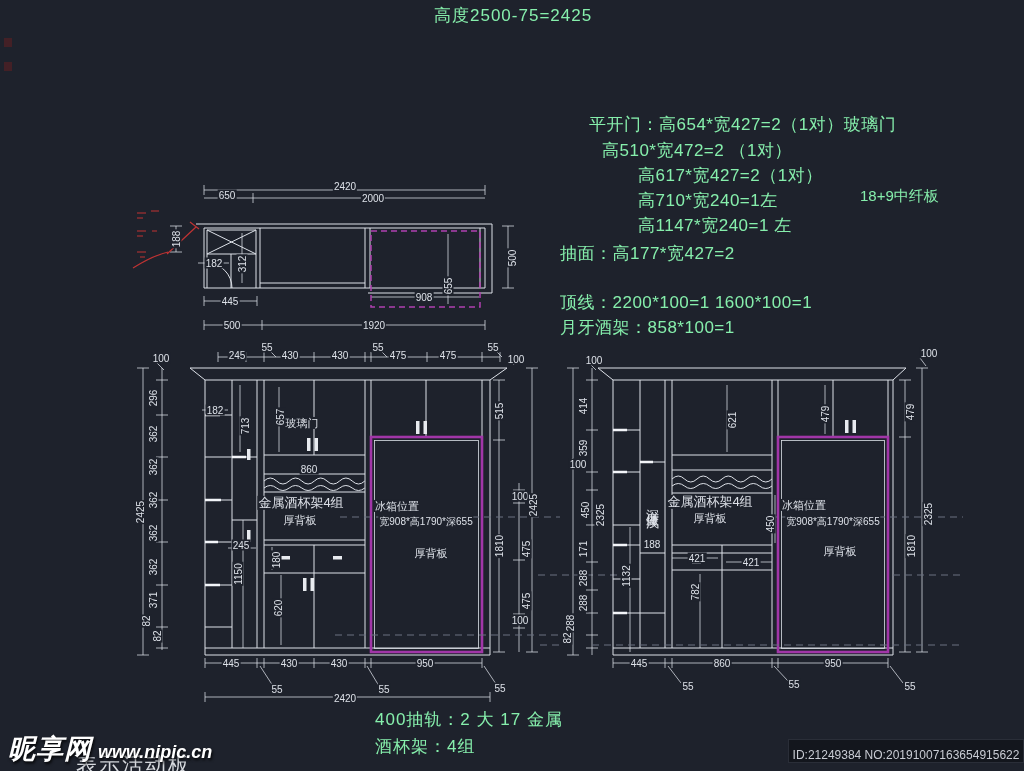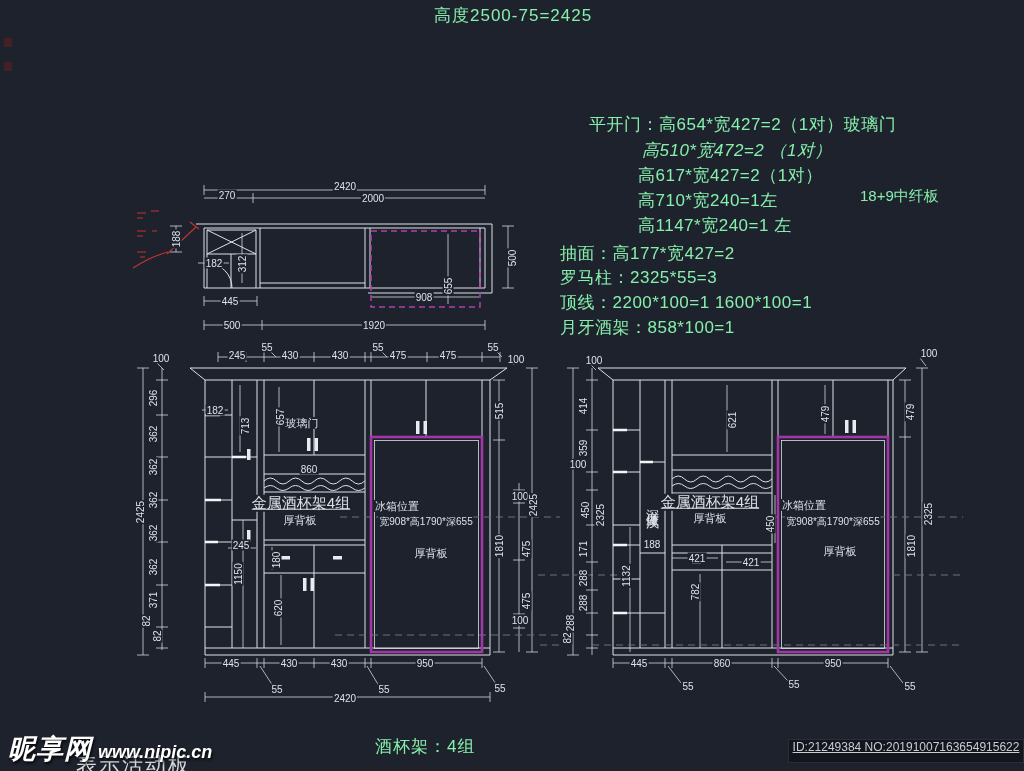--- a/index.html
+++ b/index.html
@@ -6,37 +6,37 @@
   html,body { width:1024px; height:771px; overflow:hidden; }
   body { background:#1e222c; font-family:"Liberation Sans","DejaVu Sans",sans-serif; }
   .canvas { position:relative; width:1024px; height:771px; background:#1e222c; }
   svg.linework { position:absolute; left:0; top:0; z-index:1; }
   .t { position:absolute; color:#86efac; white-space:nowrap; z-index:3; }
   .dim { position:absolute; color:#dde1e8; font-size:10px; line-height:1.1;
          white-space:nowrap; transform:translate(-50%,-50%); background:#1e222c;
          padding:0 1px; z-index:3; }
   .rot { transform:translate(-50%,-50%) rotate(-90deg); }
   .cn   { font-size:11px; }
-  .cn-s { font-size:15px;text-decoration:underline; }
+  .cn-s { font-size:13px; }
   .vtext { position:absolute; color:#dde1e8; writing-mode:vertical-lr; text-orientation:upright;
            font-size:13px; letter-spacing:2px; transform:translate(-50%,-50%);
            background:#1e222c; z-index:3; }
   .title { font-size:17px; letter-spacing:1px; }
   .spec  { font-size:17px; letter-spacing:.5px; }
   .spec-sm { font-size:15px; }
   .note  { font-size:17px; letter-spacing:1px; }
   .partial-text { position:absolute; color:#d7dadf; font-size:21px; letter-spacing:2px; z-index:2; }
   .watermark { position:absolute; left:8px; top:731px; z-index:4; color:#ffffff;
                display:flex; align-items:baseline; gap:6px;
                text-shadow:1px 2px 3px rgba(0,0,0,.9); }
   .wm-name { font-size:27px; font-weight:bold; font-style:italic; letter-spacing:1px; }
   .wm-url  { font-size:18px; font-weight:bold; font-style:italic; }
   .idbar { position:absolute; right:0; top:739px; width:236px; height:24px; z-index:4;
            background:#13161d; border:1px solid #2a2e38; color:#c9ccd4; font-size:12px;
-           display:flex; align-items:flex-start; justify-content:center;text-decoration:underline; }
+           display:flex; align-items:flex-end; justify-content:center; }
 </style>
 </head>
 <body>
 
 <div class="canvas">
 
   <svg class="linework" width="1024" height="771" viewBox="0 0 1024 771">
 
     <g fill="#4a2026" opacity="0.85">
       <rect x="4" y="38" width="8" height="9"></rect>
@@ -106,33 +106,32 @@
       <path stroke-width="0.8" opacity="0.95" d="M905,380 V652 M899,380 H911 M899,437 H911 M899,652 H911 M922,368 V652 M916,368 H928 M916,652 H928 M920,358 L926,366"></path>
       <path stroke-width="0.8" opacity="0.95" d="M613,663 H888 M613,658 V668 M665,658 V668 M672,658 V668 M772,658 V668 M778,658 V668 M888,658 V668 M668,666 L681,683 M774,666 L788,681 M890,666 L903,683"></path>
       <path stroke-width="0.8" opacity="0.95" d="M727,385 V452 M825,385 V434 M775,495 V543 M672,558 H718 M726,562 H772 M700,574 V648 M630,527 V652"></path>
       <path stroke="#6b7180" stroke-dasharray="7 5" d="M770,517 H963 M592,645 H963 M893,575 H963"></path>
     </g>
   </svg>
 
   <div class="t title" style="left:434px; top:4px;">高度2500-75=2425</div>
 
   <div class="t spec" style="left:560px; top:113px;margin-left:29px;">平开门：高654*宽427=2（1对）玻璃门</div>
-  <div class="t spec" style="left:642px; top:139px;font-style:italic;">高510*宽472=2 （1对）</div>
+  <div class="t spec" style="left:602px; top:139px;">高510*宽472=2 （1对）</div>
   <div class="t spec" style="left:638px; top:164px;">高617*宽427=2（1对）</div>
   <div class="t spec" style="left:638px; top:189px;">高710*宽240=1左</div>
   <div class="t spec" style="left:638px; top:214px;">高1147*宽240=1 左</div>
   <div class="t spec-sm" style="left:860px; top:187px;">18+9中纤板</div>
   <div class="t spec" style="left:560px; top:242px;">抽面：高177*宽427=2</div>
-  <div class="t spec" style="left:560px; top:266px;">罗马柱：2325*55=3</div>
   <div class="t spec" style="left:560px; top:291px;">顶线：2200*100=1 1600*100=1</div>
   <div class="t spec" style="left:560px; top:316px;">月牙酒架：858*100=1</div>
 
   <span class="dim" style="left:345px; top:186px;">2420</span>
   <span class="dim" style="left:373px; top:198px;">2000</span>
-  <span class="dim" style="left:227px; top:195px;">270</span>
+  <span class="dim" style="left:227px; top:195px;">650</span>
   <span class="dim rot" style="left:176px; top:239px;">188</span>
   <span class="dim" style="left:214px; top:263px;">182</span>
   <span class="dim rot" style="left:242px; top:264px;">312</span>
   <span class="dim" style="left:230px; top:301px;">445</span>
   <span class="dim" style="left:232px; top:325px;">500</span>
   <span class="dim" style="left:374px; top:325px;">1920</span>
   <span class="dim rot" style="left:512px; top:258px;">500</span>
   <span class="dim" style="left:424px; top:297px;">908</span>
   <span class="dim rot" style="left:448px; top:286px;">655</span>
 
@@ -224,20 +223,21 @@
   <span class="dim rot" style="left:911px; top:546px;">1810</span>
   <span class="dim rot" style="left:928px; top:514px;">2325</span>
 
   <span class="dim" style="left:639px; top:663px;">445</span>
   <span class="dim" style="left:722px; top:663px;">860</span>
   <span class="dim" style="left:833px; top:663px;">950</span>
   <span class="dim" style="left:688px; top:686px;">55</span>
   <span class="dim" style="left:794px; top:684px;">55</span>
   <span class="dim" style="left:910px; top:686px;">55</span>
 
+  <div class="t note" style="left:375px; top:708px;">400抽轨：2 大 17 金属</div>
   <div class="t note" style="left:375px; top:735px;">酒杯架：4组</div>
   <div class="partial-text" style="left:76px; top:751px;">表示活动板</div>
 
   <div class="watermark">
     <span class="wm-name">昵享网</span>
     <span class="wm-url">www.nipic.cn</span>
   </div>
 
   <div class="idbar">
     <span>ID:21249384 NO:20191007163654915622</span>

